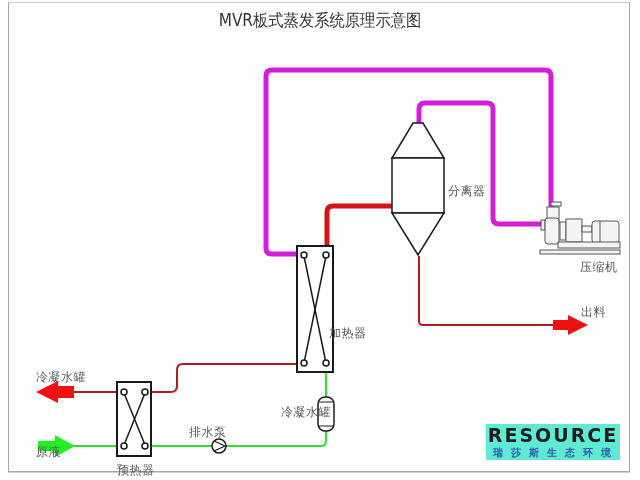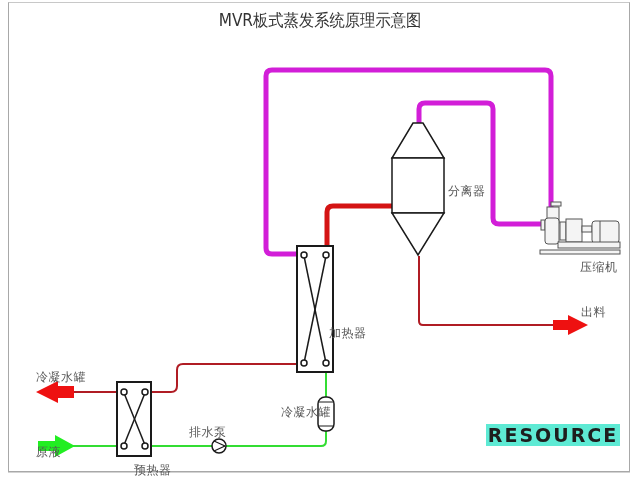--- a/index.html
+++ b/index.html
@@ -98,20 +98,21 @@
   <line x1="8" y1="472" x2="630" y2="472" stroke="#a8a8a8" stroke-width="1"></line>
 </svg>
 
 <div id="title">MVR板式蒸发系统原理示意图</div>
 
 <div class="lbl" style="left:448px;top:183px;">分离器</div>
 <div class="lbl" style="left:580px;top:259px;">压缩机</div>
 <div class="lbl" style="left:329px;top:325px;">加热器</div>
 <div class="lbl" style="left:281px;top:404px;">冷凝水罐</div>
 <div class="lbl" style="left:189px;top:424px;">排水泵</div>
-<div class="lbl" style="left:134px;top:462px;">预热器</div>
+<div class="lbl" style="left:117px;top:462px;">预热器</div>
 <div class="lbl" style="left:36px;top:369px;">冷凝水罐</div>
 <div class="lbl" style="left:36px;top:436px;margin-top:8px;">原液</div>
 <div class="lbl" style="left:581px;top:304px;">出料</div>
 
 <div id="logo">
   <div id="logo-main">RESOURCE</div>
+  <div id="logo-sub">瑞莎斯生态环境</div>
 </div>
 
 </body></html>

